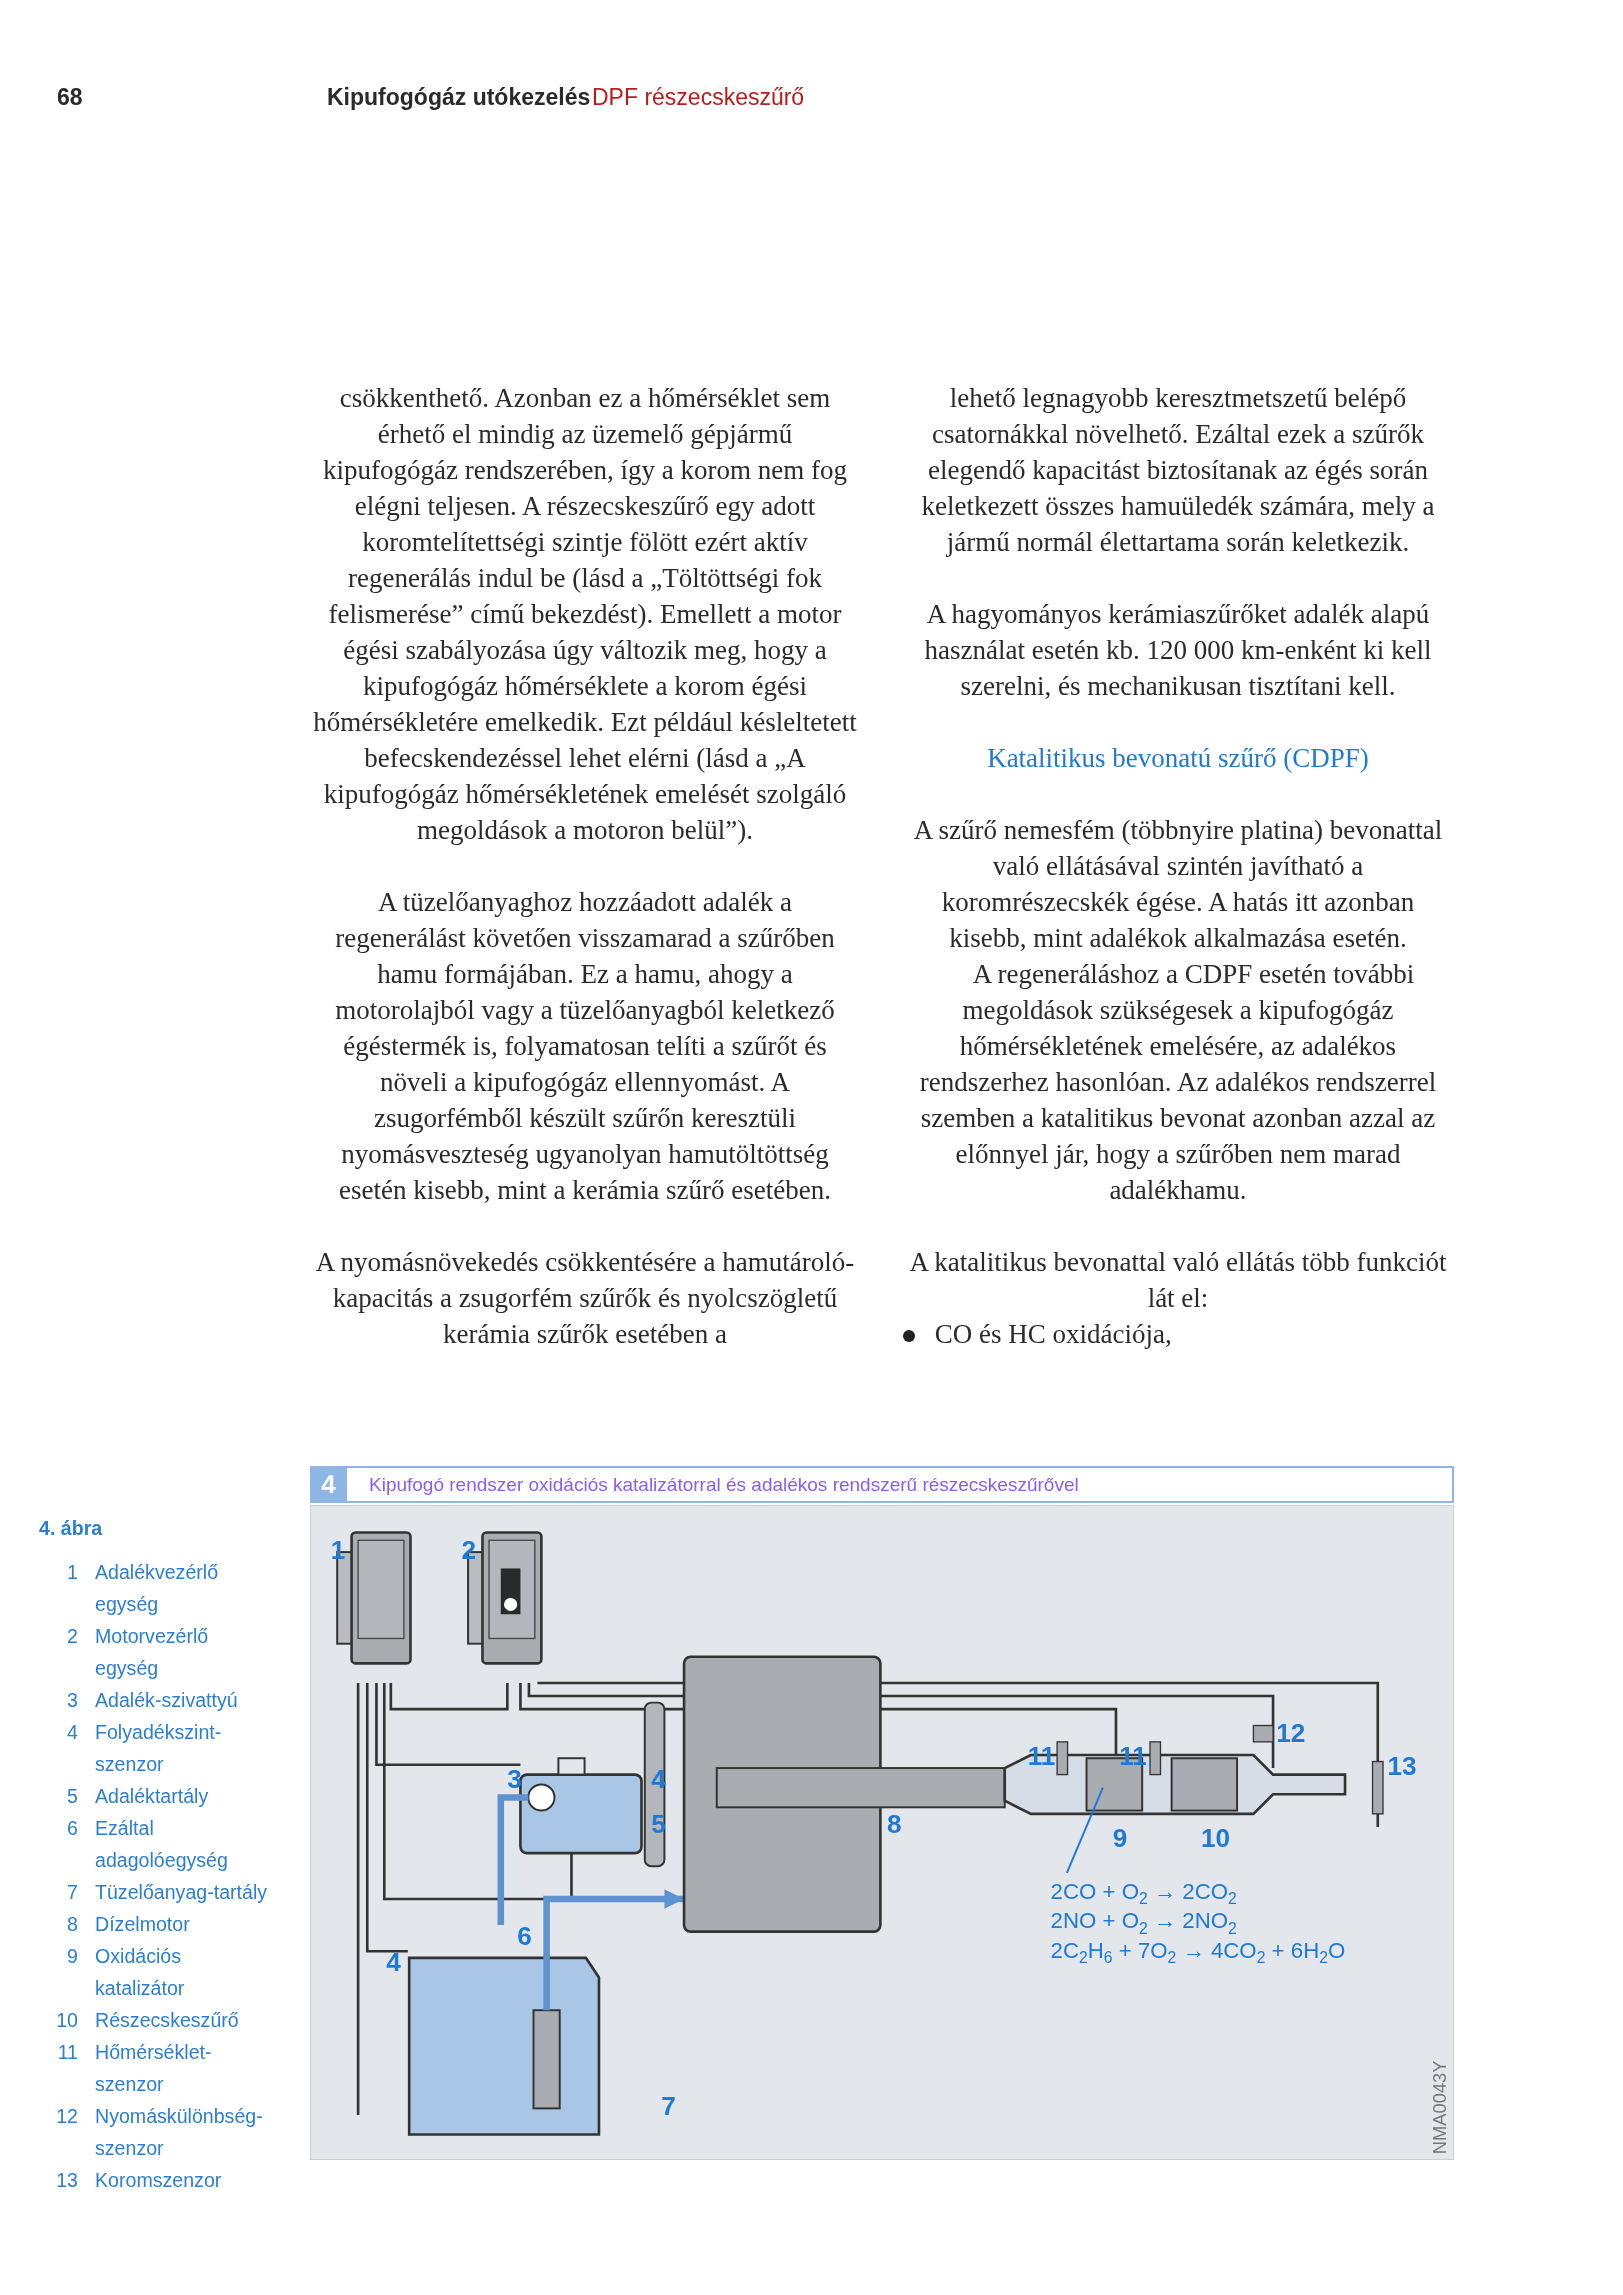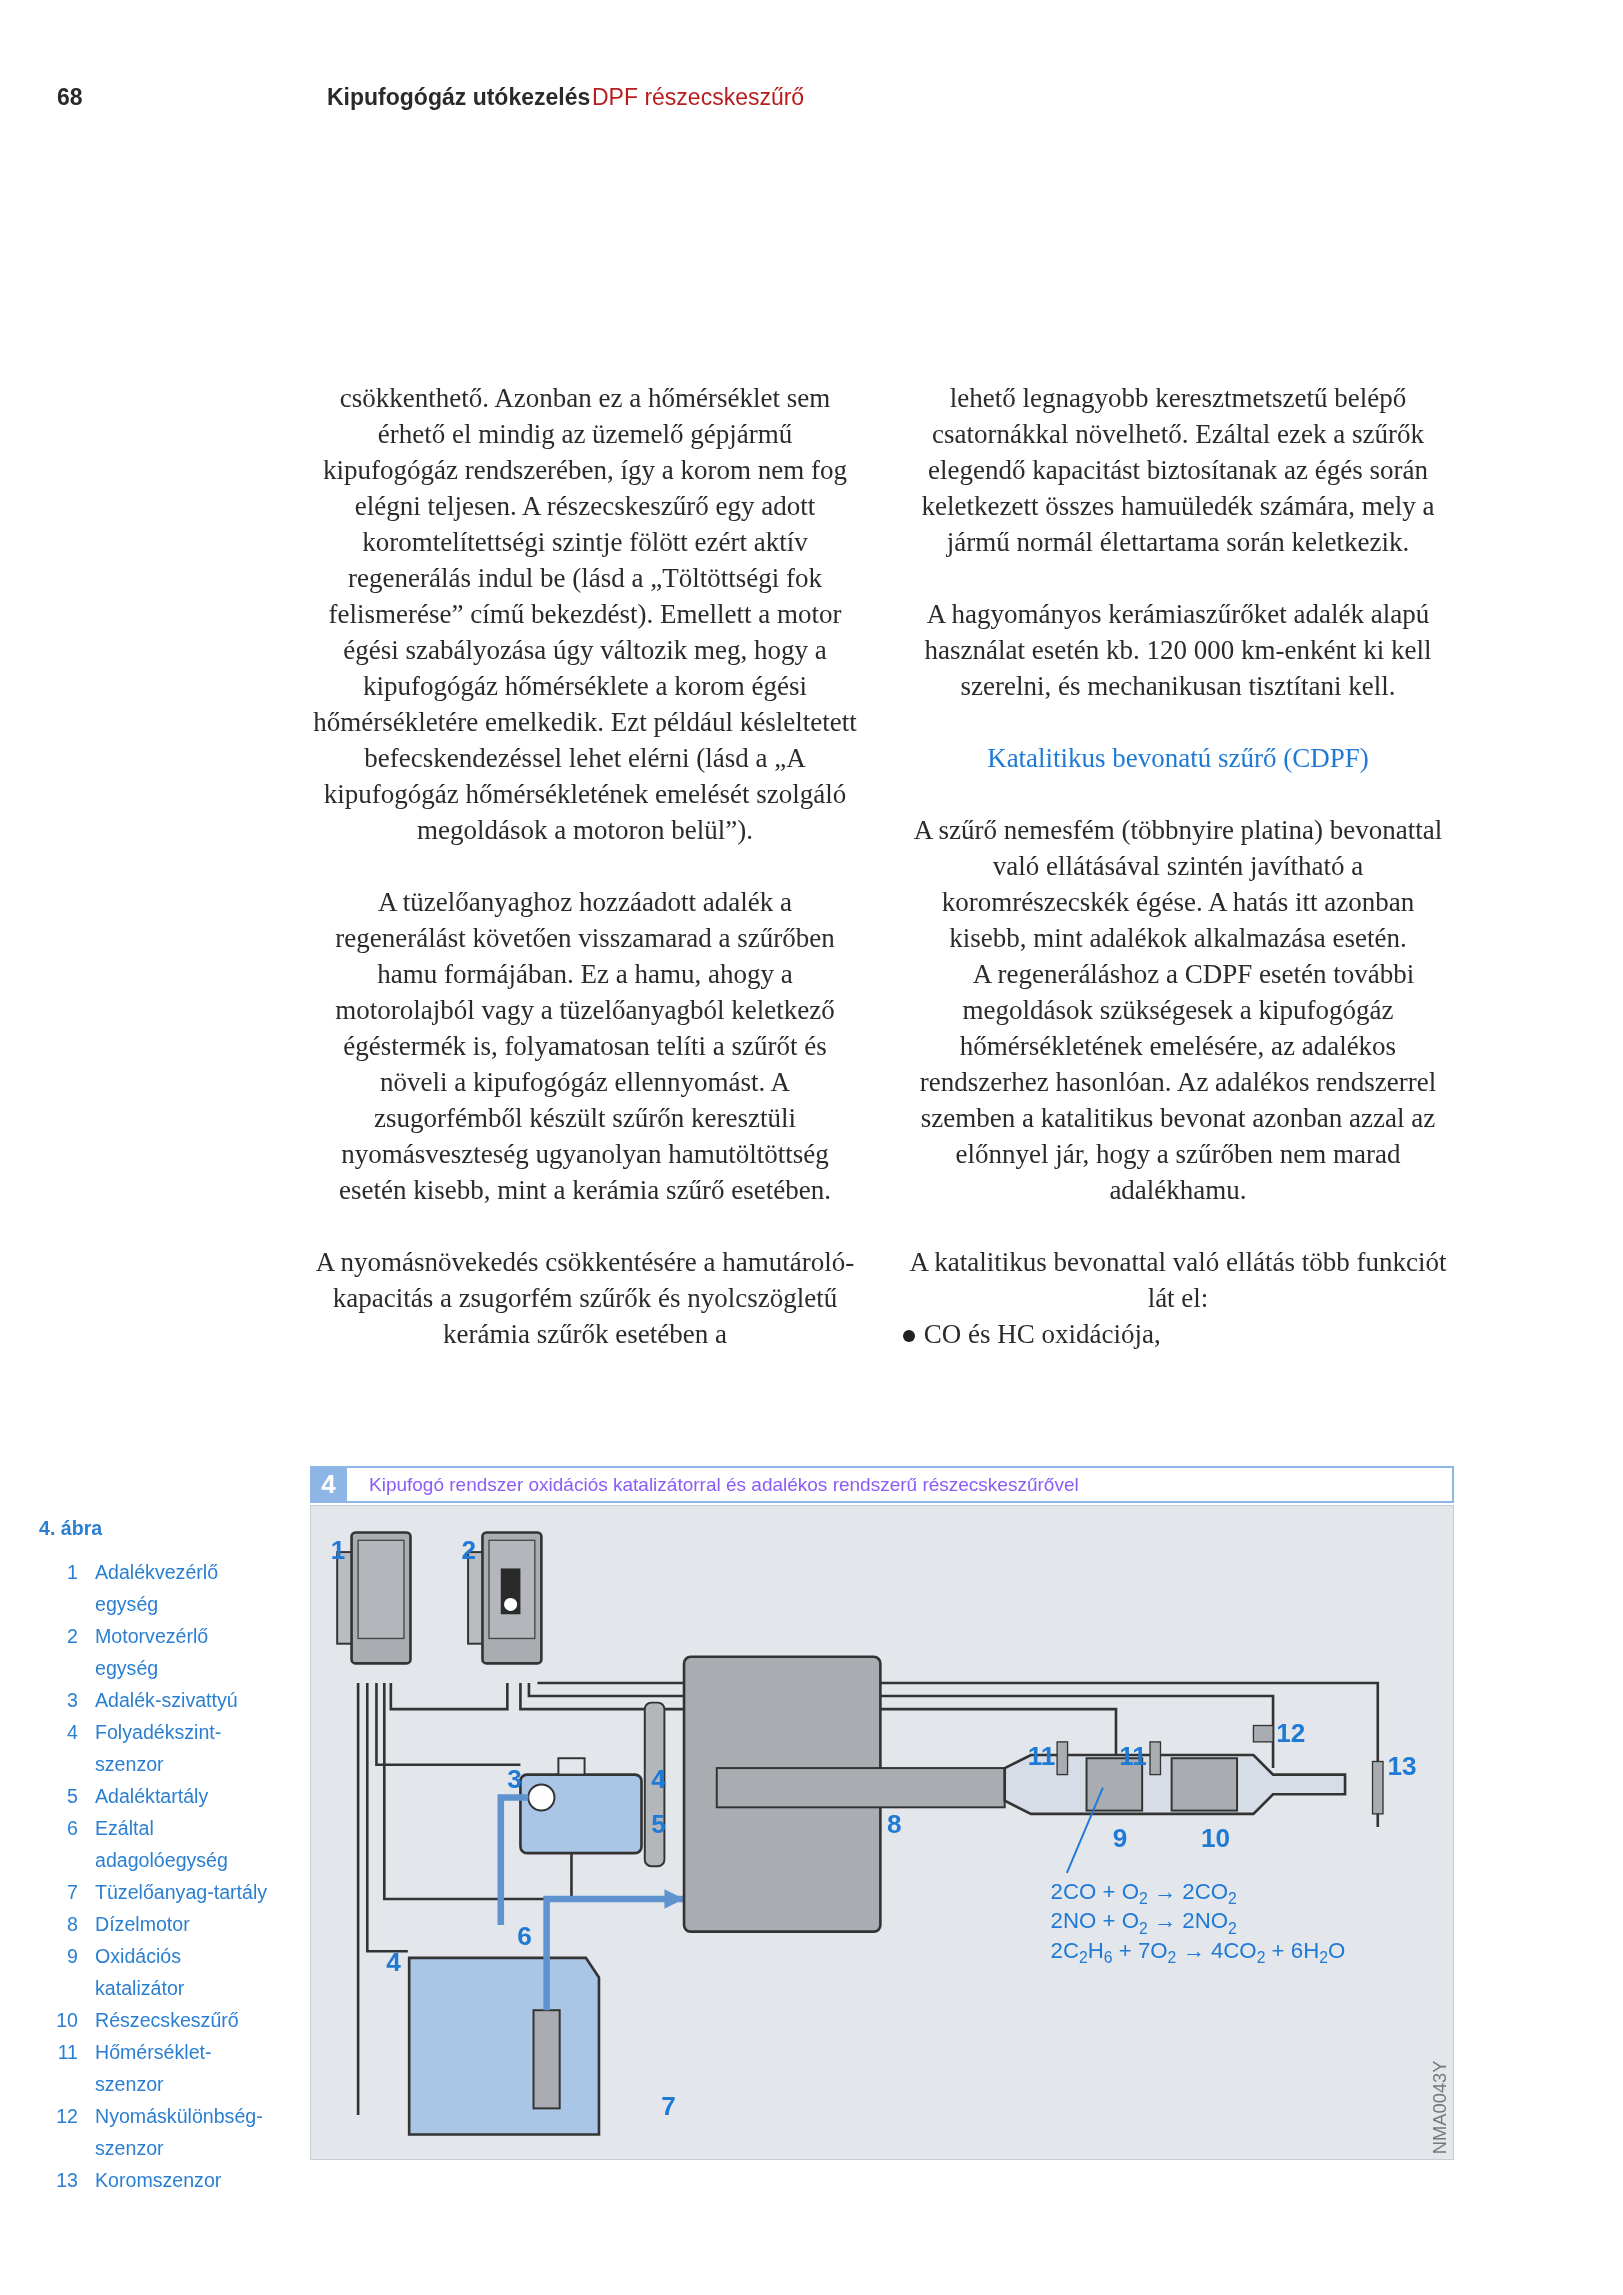--- a/index.html
+++ b/index.html
@@ -10,21 +10,21 @@
   .chapter { position: absolute; left: 270px; top: 0; font-weight: bold; }
   .section { position: absolute; left: 535px; top: 0; color: #b91c1c; }
 
   .col { position: absolute; top: 380px; width: 550px; font-family: "Liberation Serif", serif; font-size: 27px; line-height: 36px; color: #2b2b2b; }
   .col-left { left: 310px; }
   .col-right { left: 903px; }
   .col p { margin: 0 0 36px 0; text-align: center; }
   .col p.cont { margin-bottom: 0; }
   .col p.indent { text-indent: 31px; margin-bottom: 36px; }
   .subhead { color: #1f7ad6; margin: 0; }
-  .bullet { display: flex; gap: 9px; margin: 0; }
+  .bullet { display: flex; gap: 20px; margin: 0; }
   .bullet .dot { width: 11.8px; height: 11.8px; border-radius: 50%; background: #222; margin-top: 14.4px; flex: 0 0 auto; }
 
   .legend { position: absolute; left: 39px; top: 1512px; width: 236px; color: #2a7fd2; font-size: 19.6px; line-height: 32px; }
   .legend-title { font-weight: bold; font-size: 19.6px; margin-bottom: 12px; }
   .legend-item { display: flex; }
   .legend-num { width: 39px; text-align: right; padding-right: 17px; flex: 0 0 auto; }
   .legend-label { flex: 1; }
 
   .figure { position: absolute; left: 310px; top: 1466px; width: 1144px; height: 694px; }
   .fig-caption { position: absolute; left: 0; top: 0; width: 1144px; height: 37px; background: #fff; border: 2px solid #8db6e6; box-sizing: border-box; display: flex; align-items: center; }

